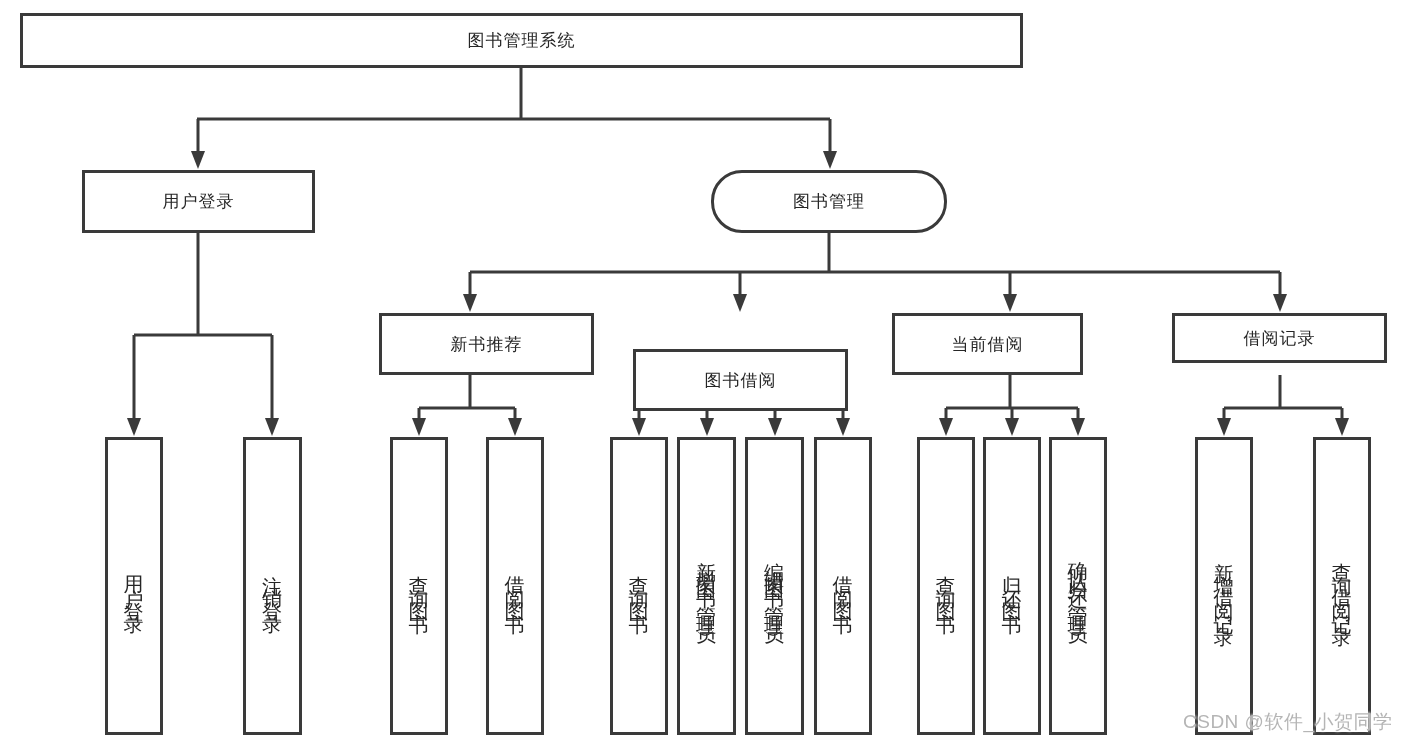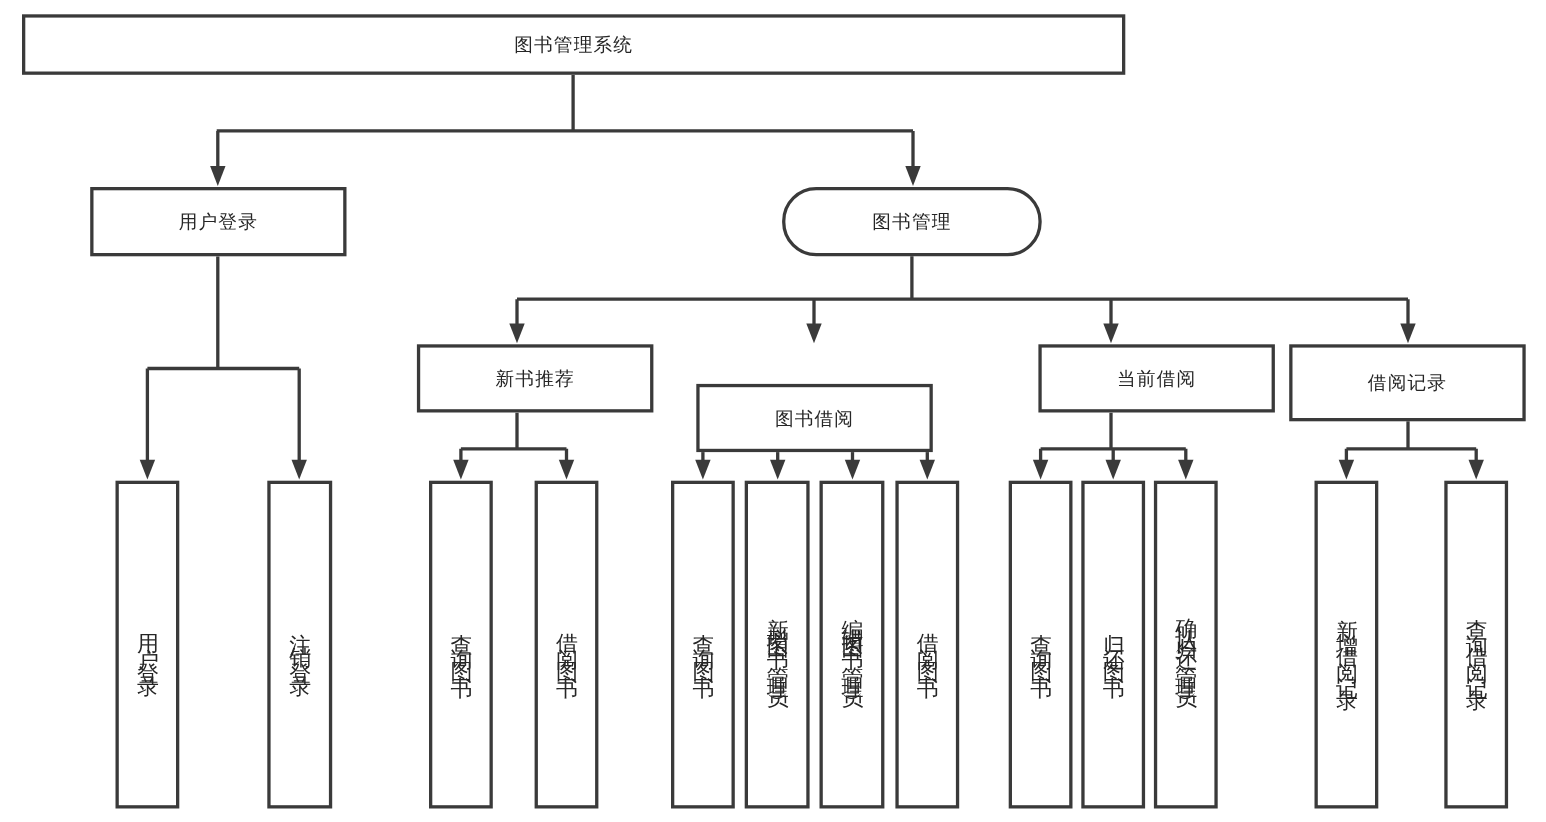--- a/index.html
+++ b/index.html
@@ -99,35 +99,36 @@
     </g>
   </svg>
 
   <div class="box hbox" style="left:20px; top:13px; width:1003px; height:55px;">图书管理系统</div>
 
   <div class="box hbox" style="left:82px; top:170px; width:233px; height:63px;">用户登录</div>
   <div class="box hbox" style="left:711px; top:170px; width:236px; height:63px;border-radius:31px;">图书管理</div>
 
   <div class="box hbox" style="left:363px; top:313px; width:215px; height:62px;margin-left:16px;">新书推荐</div>
   <div class="box hbox" style="left:633px; top:313px; width:215px; height:62px;margin-top:36px;">图书借阅</div>
-  <div class="box hbox" style="left:944px; top:313px; width:215px; height:62px;">当前借阅</div>
-  <div class="box hbox" style="left:1172px; top:313px; width:215px; height:70px;">借阅记录</div>
+  <div class="box hbox" style="left:892px; top:313px; width:191px; height:62px;">当前借阅</div>
+  <div class="box hbox" style="left:1172px; top:313px; width:215px; height:50px;">借阅记录</div>
 
   <div class="box vbox short" style="left:105px; top:437px; width:58px; height:298px;">用户登录</div>
   <div class="box vbox short" style="left:243px; top:437px; width:59px; height:298px;">注销登录</div>
 
   <div class="box vbox short" style="left:390px; top:437px; width:58px; height:298px;">查询图书</div>
   <div class="box vbox short" style="left:486px; top:437px; width:58px; height:298px;">借阅图书</div>
 
   <div class="box vbox short" style="left:610px; top:437px; width:58px; height:298px;">查询图书</div>
   <div class="box vbox long" style="left:677px; top:437px; width:59px; height:298px;">新增图书（管理员）</div>
   <div class="box vbox long" style="left:745px; top:437px; width:59px; height:298px;">编辑图书（管理员）</div>
   <div class="box vbox short" style="left:814px; top:437px; width:58px; height:298px;">借阅图书</div>
 
   <div class="box vbox short" style="left:917px; top:437px; width:58px; height:298px;">查询图书</div>
   <div class="box vbox short" style="left:983px; top:437px; width:58px; height:298px;">归还图书</div>
   <div class="box vbox long" style="left:1049px; top:437px; width:58px; height:298px;">确认归还（管理员）</div>
 
   <div class="box vbox short" style="left:1195px; top:437px; width:58px; height:298px;">新增借阅记录</div>
   <div class="box vbox short" style="left:1313px; top:437px; width:58px; height:298px;">查询借阅记录</div>
 
+  <div class="watermark">CSDN @软件_小贺同学</div>
 
 </div>
 
 </body></html>

